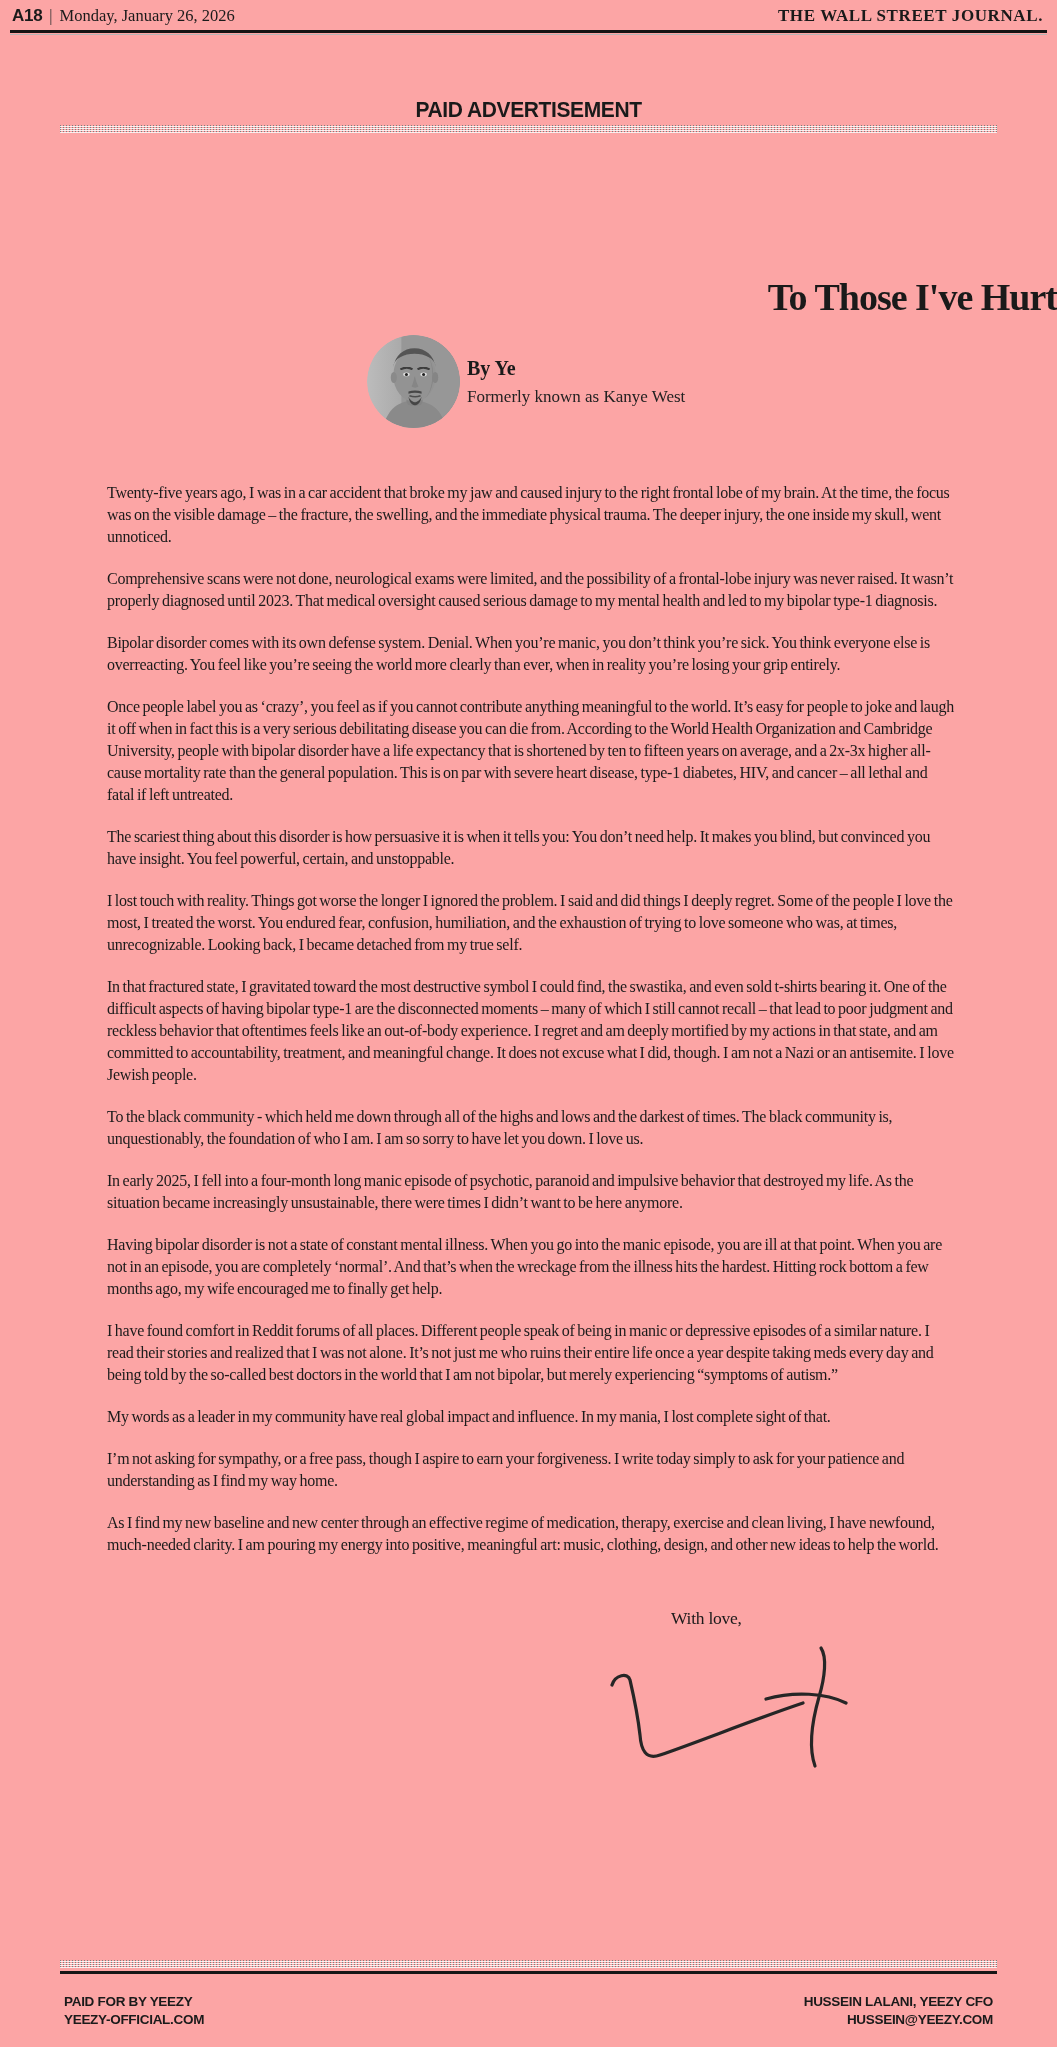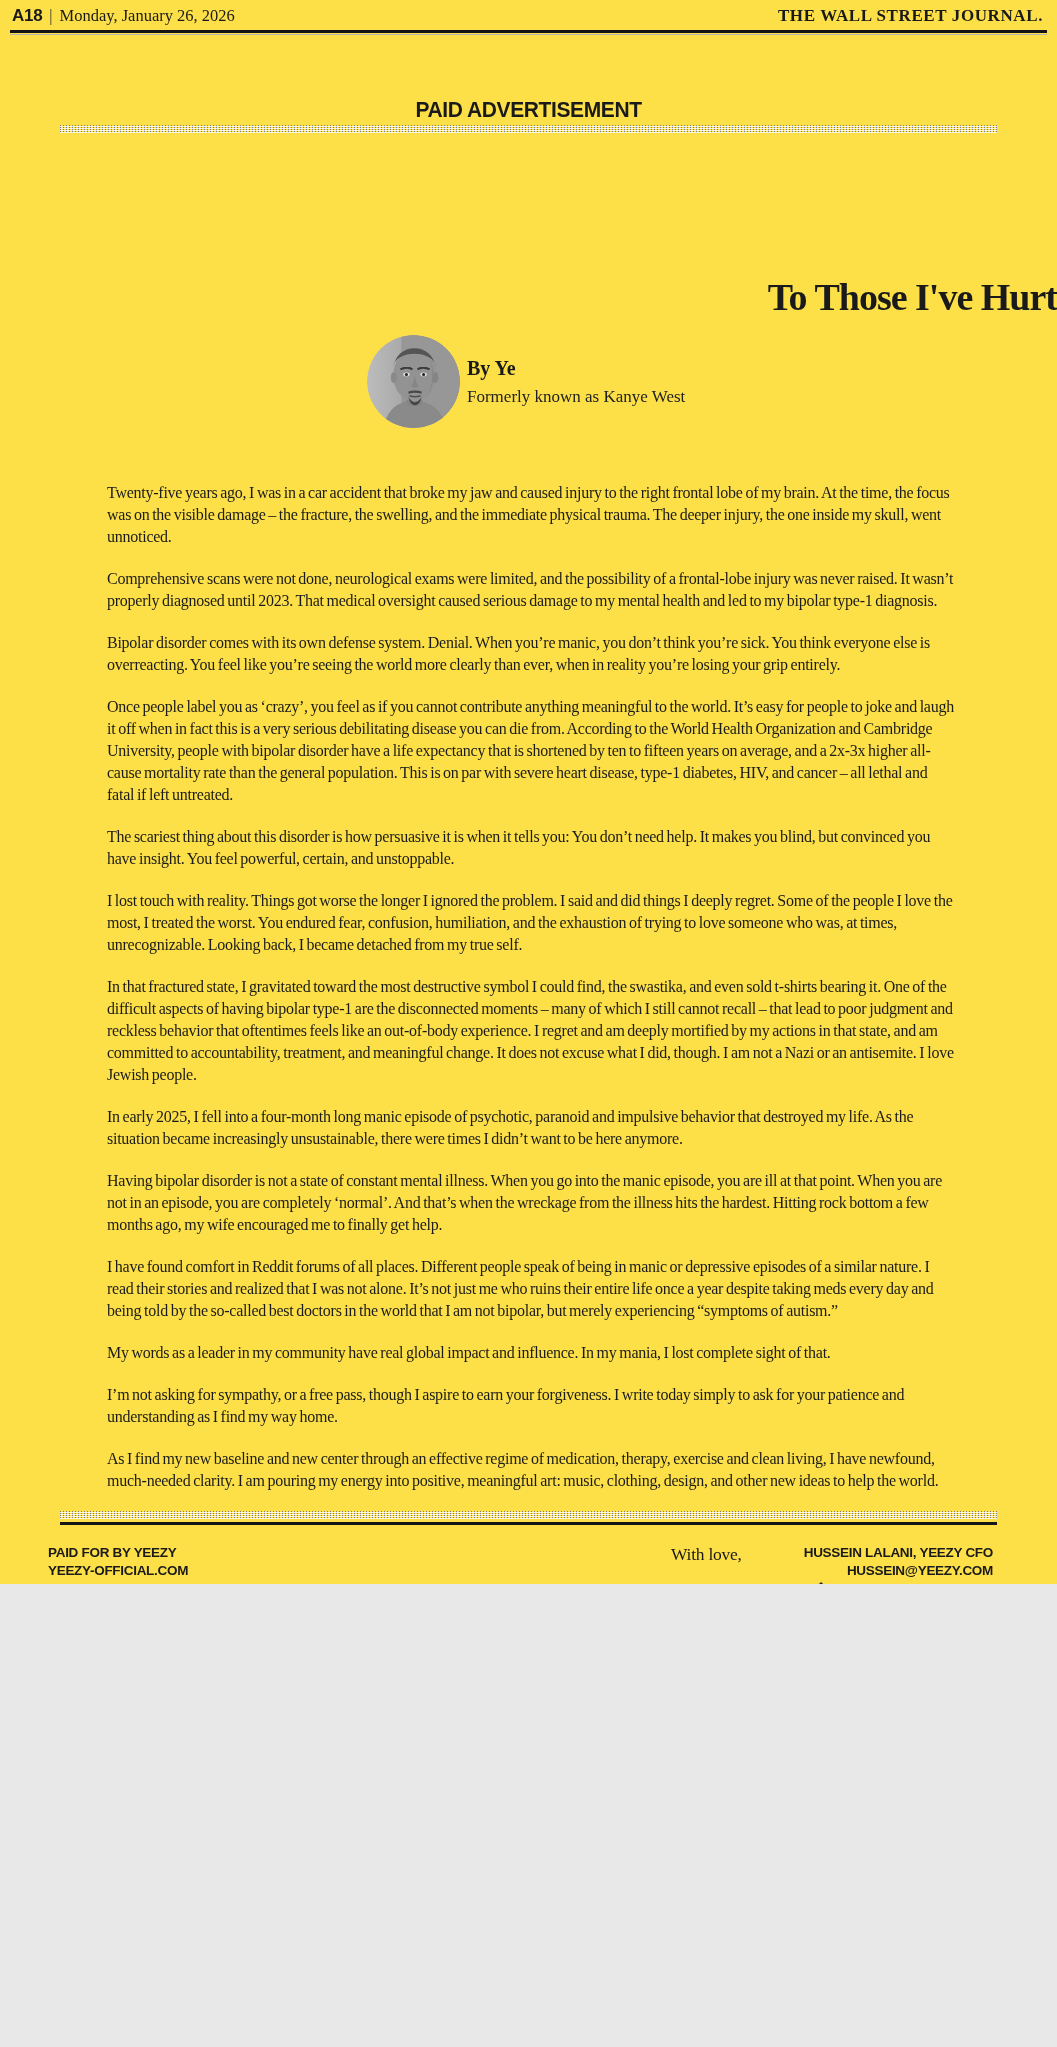--- a/index.html
+++ b/index.html
@@ -1,20 +1,20 @@
 <!DOCTYPE html>
 <html><head>
 <meta charset="utf-8">
 <style>
   html,body{margin:0;padding:0;background:#e8e8e8;}
   .page{
     position:relative;
-    width:1057px;height:1584px;
+    width:1057px;height:2047px;
     margin:0 auto;
-    background:#fde047;
+    background:#fca5a5;
     color:#1a1a1a;
     font-family:"Liberation Serif", serif;
     overflow:hidden;
   }
   
   .hdr{
     display:flex;justify-content:space-between;align-items:flex-end;
     padding:6px 14px 3px 12px;
   }
   .hdr-left{display:flex;align-items:baseline;}
@@ -79,22 +79,22 @@
   }
   .signature{margin:16px 0 0 598px;}
   
   .pfooter{position:absolute;left:0;right:0;bottom:0;}
   .footer-rule{
     margin:3px 60px 0 60px;
     height:3px;background:#161616;
   }
   .footer-cols{
     display:flex;justify-content:space-between;
-    margin:19px 64px 0 48px;
-    padding-bottom:4px;
+    margin:19px 64px 0 64px;
+    padding-bottom:18px;
     font-family:"Liberation Sans",sans-serif;
     font-weight:bold;
     font-size:13.5px;
     letter-spacing:-0.3px;
     line-height:18px;
   }
   .footer-right{text-align:right;}
 </style>
 </head>
 <body>
@@ -173,20 +173,21 @@
     </div>
 
     <div class="letter">
         <p>Twenty-five years ago, I was in a car accident that broke my jaw and caused injury to the right frontal lobe of my brain. At the time, the focus was on the visible damage – the fracture, the swelling, and the immediate physical trauma. The deeper injury, the one inside my skull, went unnoticed.</p>
         <p>Comprehensive scans were not done, neurological exams were limited, and the possibility of a frontal-lobe injury was never raised. It wasn’t properly diagnosed until 2023. That medical oversight caused serious damage to my mental health and led to my bipolar type-1 diagnosis.</p>
         <p>Bipolar disorder comes with its own defense system. Denial. When you’re manic, you don’t think you’re sick. You think everyone else is overreacting. You feel like you’re seeing the world more clearly than ever, when in reality you’re losing your grip entirely.</p>
         <p>Once people label you as ‘crazy’, you feel as if you cannot contribute anything meaningful to the world. It’s easy for people to joke and laugh it off when in fact this is a very serious debilitating disease you can die from. According to the World Health Organization and Cambridge University, people with bipolar disorder have a life expectancy that is shortened by ten to fifteen years on average, and a 2x-3x higher all-cause mortality rate than the general population.  This is on par with severe heart disease, type-1 diabetes, HIV, and cancer – all lethal and fatal if left untreated.</p>
         <p>The scariest thing about this disorder is how persuasive it is when it tells you: You don’t need help. It makes you blind, but convinced you have insight. You feel powerful, certain, and unstoppable.</p>
         <p>I lost touch with reality. Things got worse the longer I ignored the problem. I said and did things I deeply regret. Some of the people I love the most, I treated the worst. You endured fear, confusion, humiliation, and the exhaustion of trying to love someone who was, at times, unrecognizable. Looking back, I became detached from my true self.</p>
         <p>In that fractured state, I gravitated toward the most destructive symbol I could find, the swastika, and even sold t-shirts bearing it. One of the difficult aspects of having bipolar type-1 are the disconnected moments – many of which I still cannot recall – that lead to poor judgment and reckless behavior that oftentimes feels like an out-of-body experience. I regret and am deeply mortified by my actions in that state, and am committed to accountability, treatment, and meaningful change. It does not excuse what I did, though. I am not a Nazi or an antisemite. I love Jewish people.</p>
+        <p>To the black community - which held me down through all of the highs and lows and the darkest of times. The black community is, unquestionably, the foundation of who I am. I am so sorry to have let you down. I love us.</p>
         <p>In early 2025, I fell into a four-month long manic episode of psychotic, paranoid and impulsive behavior that destroyed my life. As the situation became increasingly unsustainable, there were times I didn’t want to be here anymore.</p>
         <p>Having bipolar disorder is not a state of constant mental illness. When you go into the manic episode, you are ill at that point. When you are not in an episode, you are completely ‘normal’. And that’s when the wreckage from the illness hits the hardest. Hitting rock bottom a few months ago, my wife encouraged me to finally get help.</p>
         <p>I have found comfort in Reddit forums of all places. Different people speak of being in manic or depressive episodes of a similar nature. I read their stories and realized that I was not alone. It’s not just me who ruins their entire life once a year despite taking meds every day and being told by the so-called best doctors in the world that I am not bipolar, but merely experiencing “symptoms of autism.”</p>
         <p>My words as a leader in my community have real global impact and influence. In my mania, I lost complete sight of that.</p>
         <p>I’m not asking for sympathy, or a free pass, though I aspire to earn your forgiveness. I write today simply to ask for your patience and understanding as I find my way home.</p>
         <p>As I find my new baseline and new center through an effective regime of medication, therapy, exercise and clean living, I have newfound, much-needed clarity. I am pouring my energy into positive, meaningful art: music, clothing, design, and other new ideas to help the world.</p>
       </div>
 
     <div class="closing">With love,</div>
 

